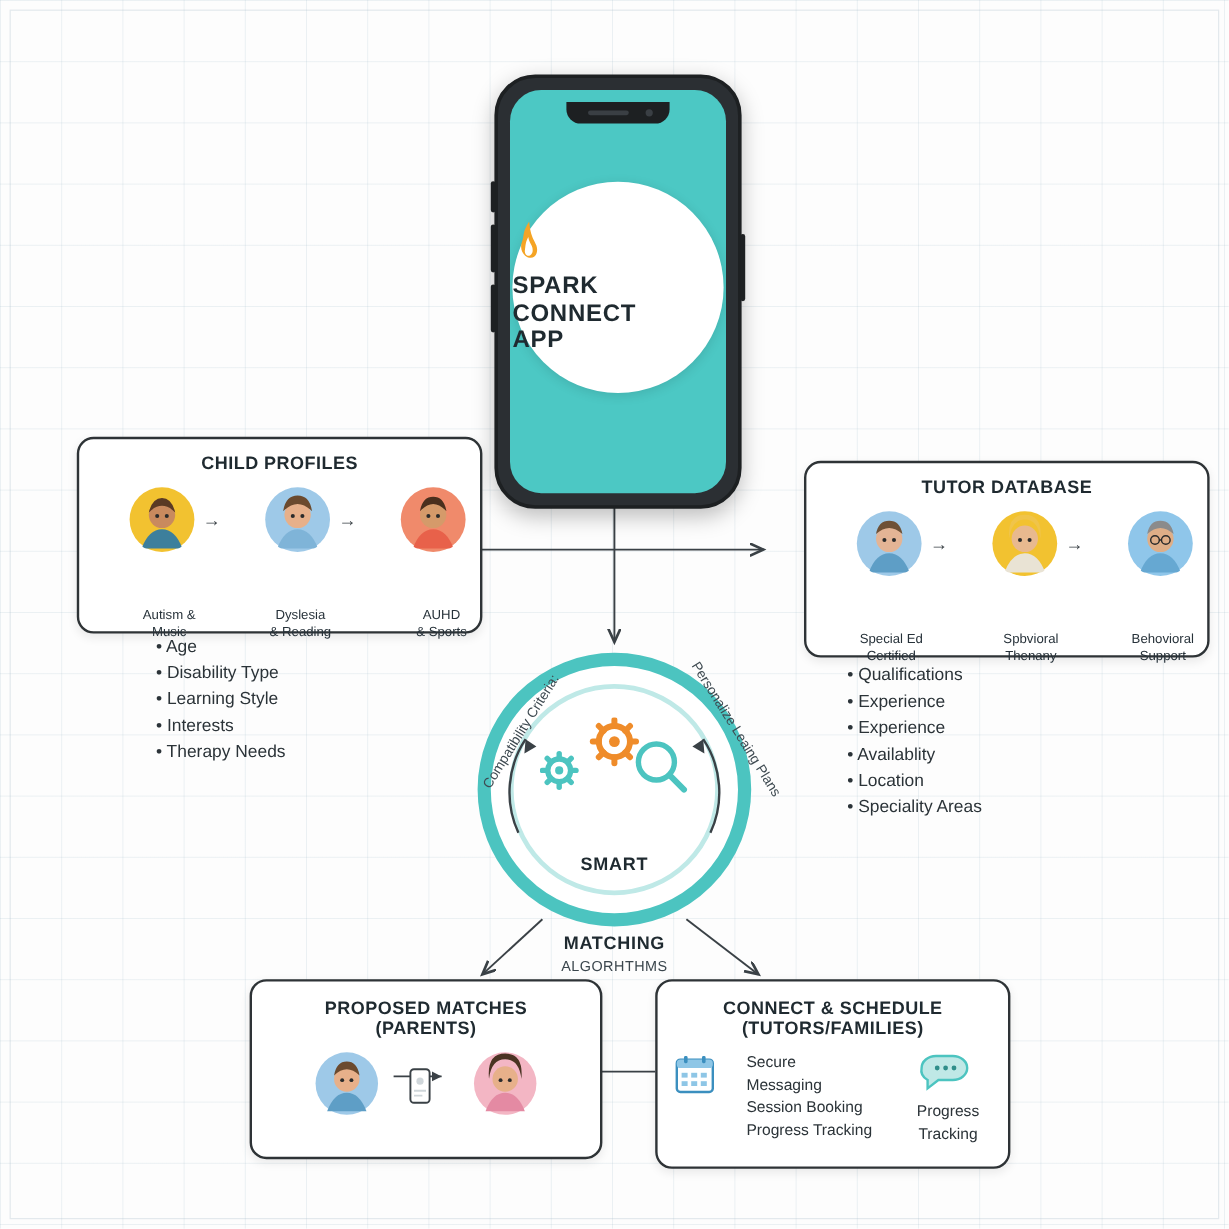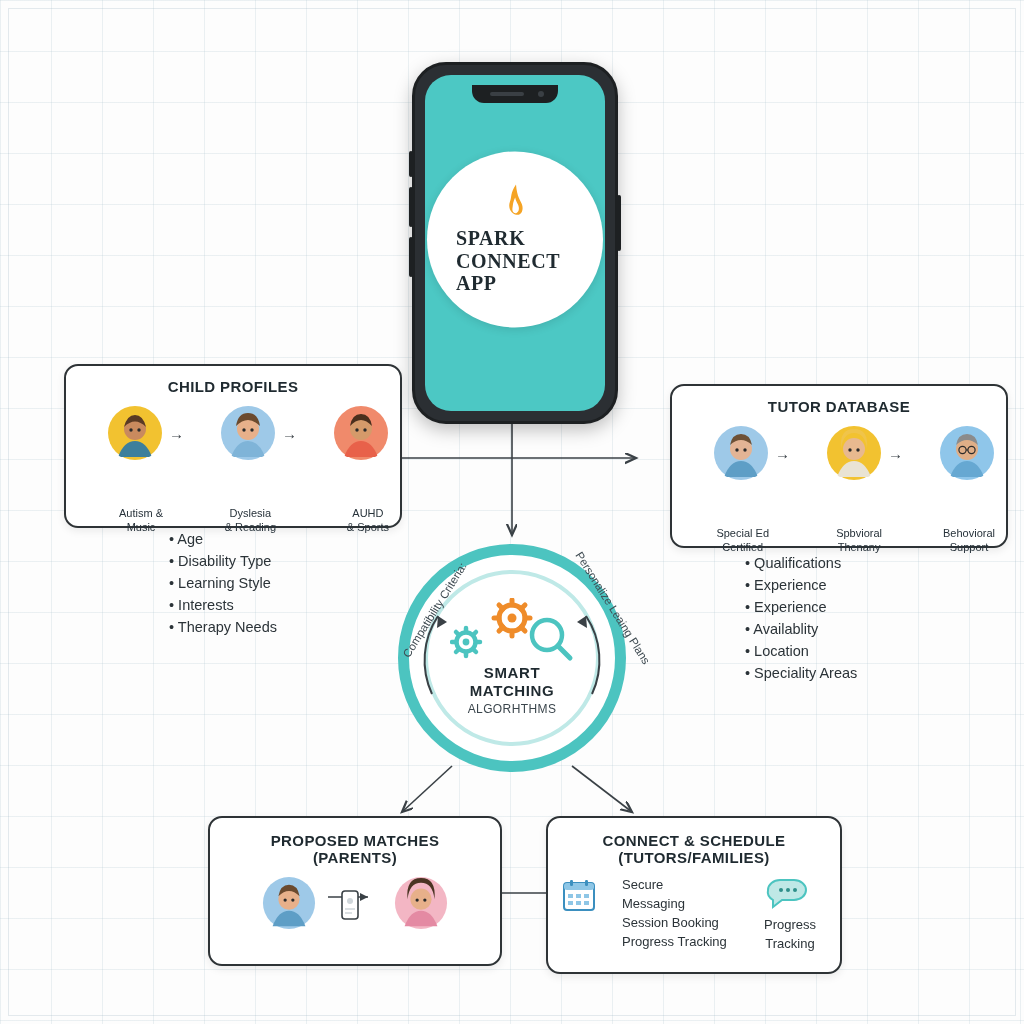--- a/index.html
+++ b/index.html
@@ -43,21 +43,21 @@
   .btn-side{position:absolute;background:#1d2022;border-radius:3px;}
   .btn-side.l1{left:-6px;top:86px;width:4px;height:26px;}
   .btn-side.l2{left:-6px;top:122px;width:4px;height:40px;}
   .btn-side.l3{left:-6px;top:172px;width:4px;height:40px;}
   .btn-side.r1{right:-6px;top:130px;width:4px;height:56px;}
 
   .logo-circle{
     position:absolute;left:50%;top:50%;transform:translate(-50%,-52%);
     width:176px;height:176px;border-radius:50%;background:#ffffff;
     box-shadow:0 2px 10px rgba(0,0,0,.12);
-    display:flex;flex-direction:column;align-items:center;justify-content:center;font-family:Liberation Serif, serif;
+    display:flex;flex-direction:column;align-items:flex-start;justify-content:center;
   }
   .flame{width:26px;height:40px;margin-bottom:4px;}
   .brand{
     font-size:20px;font-weight:bold;letter-spacing:.6px;color:#1f2a30;
     line-height:1.12;text-align:left;width:118px;
   }
 
   
   .card{
     position:absolute;background:#fff;border:2px solid #2e3336;border-radius:14px;
@@ -66,35 +66,35 @@
   .card-title{
     text-align:center;font-weight:bold;font-size:15px;letter-spacing:.4px;color:#1f2a30;
   }
   .avatar-row{display:flex;align-items:flex-start;justify-content:center;gap:6px;margin-top:10px;}
   .av-item{width:86px;display:flex;flex-direction:column;align-items:flex-end;gap:41px;}
   .av{width:56px;height:56px;border-radius:50%;display:block;}
   .av-label{font-size:11px;text-align:center;line-height:1.25;margin-top:5px;color:#27323a;}
   .arrow-mini{font-size:15px;color:#3a4146;padding-top:20px;}
 
   
-  .bullets{position:absolute;font-size:14.5px;line-height:1.52;color:#2b3338;margin-left:39px;}
+  .bullets{position:absolute;font-size:14.5px;line-height:1.52;color:#2b3338;}
   .bullets div{white-space:nowrap;}
 
   
   .engine{position:absolute;left:398px;top:544px;width:228px;height:228px;}
   .ring-outer{
     position:absolute;inset:0;border-radius:50%;border:11px solid #4cc4c0;background:#fff;
   }
   .ring-inner{
     position:absolute;inset:26px;border-radius:50%;border:4px solid #bfe9e7;background:#fff;
   }
   .engine-text{
     position:absolute;left:0;right:0;top:120px;text-align:center;
   }
-  .engine-text .l1{font-size:15px;font-weight:bold;letter-spacing:.6px;color:#1f2a30;line-height:1.2;}
+  .engine-text .l1{font-size:15px;font-weight:bold;letter-spacing:.6px;color:#1f2a30;line-height:1.2;margin-top:48px;}
   .engine-text .l2{font-size:12px;letter-spacing:.4px;color:#3b464d;margin-top:2px;}
   .curve-label{position:absolute;font-size:11.5px;color:#3e4a51;white-space:nowrap;}
   .curve-label.left{left:-18px;top:60px;transform:rotate(-58deg);}
   .curve-label.right{right:-52px;top:58px;transform:rotate(58deg);}
   .small-line{font-size:13px;color:#2b3338;line-height:1.45;}
 
   
   svg.links{position:absolute;inset:0;width:1024px;height:1024px;pointer-events:none;}
 </style>
 </head>

